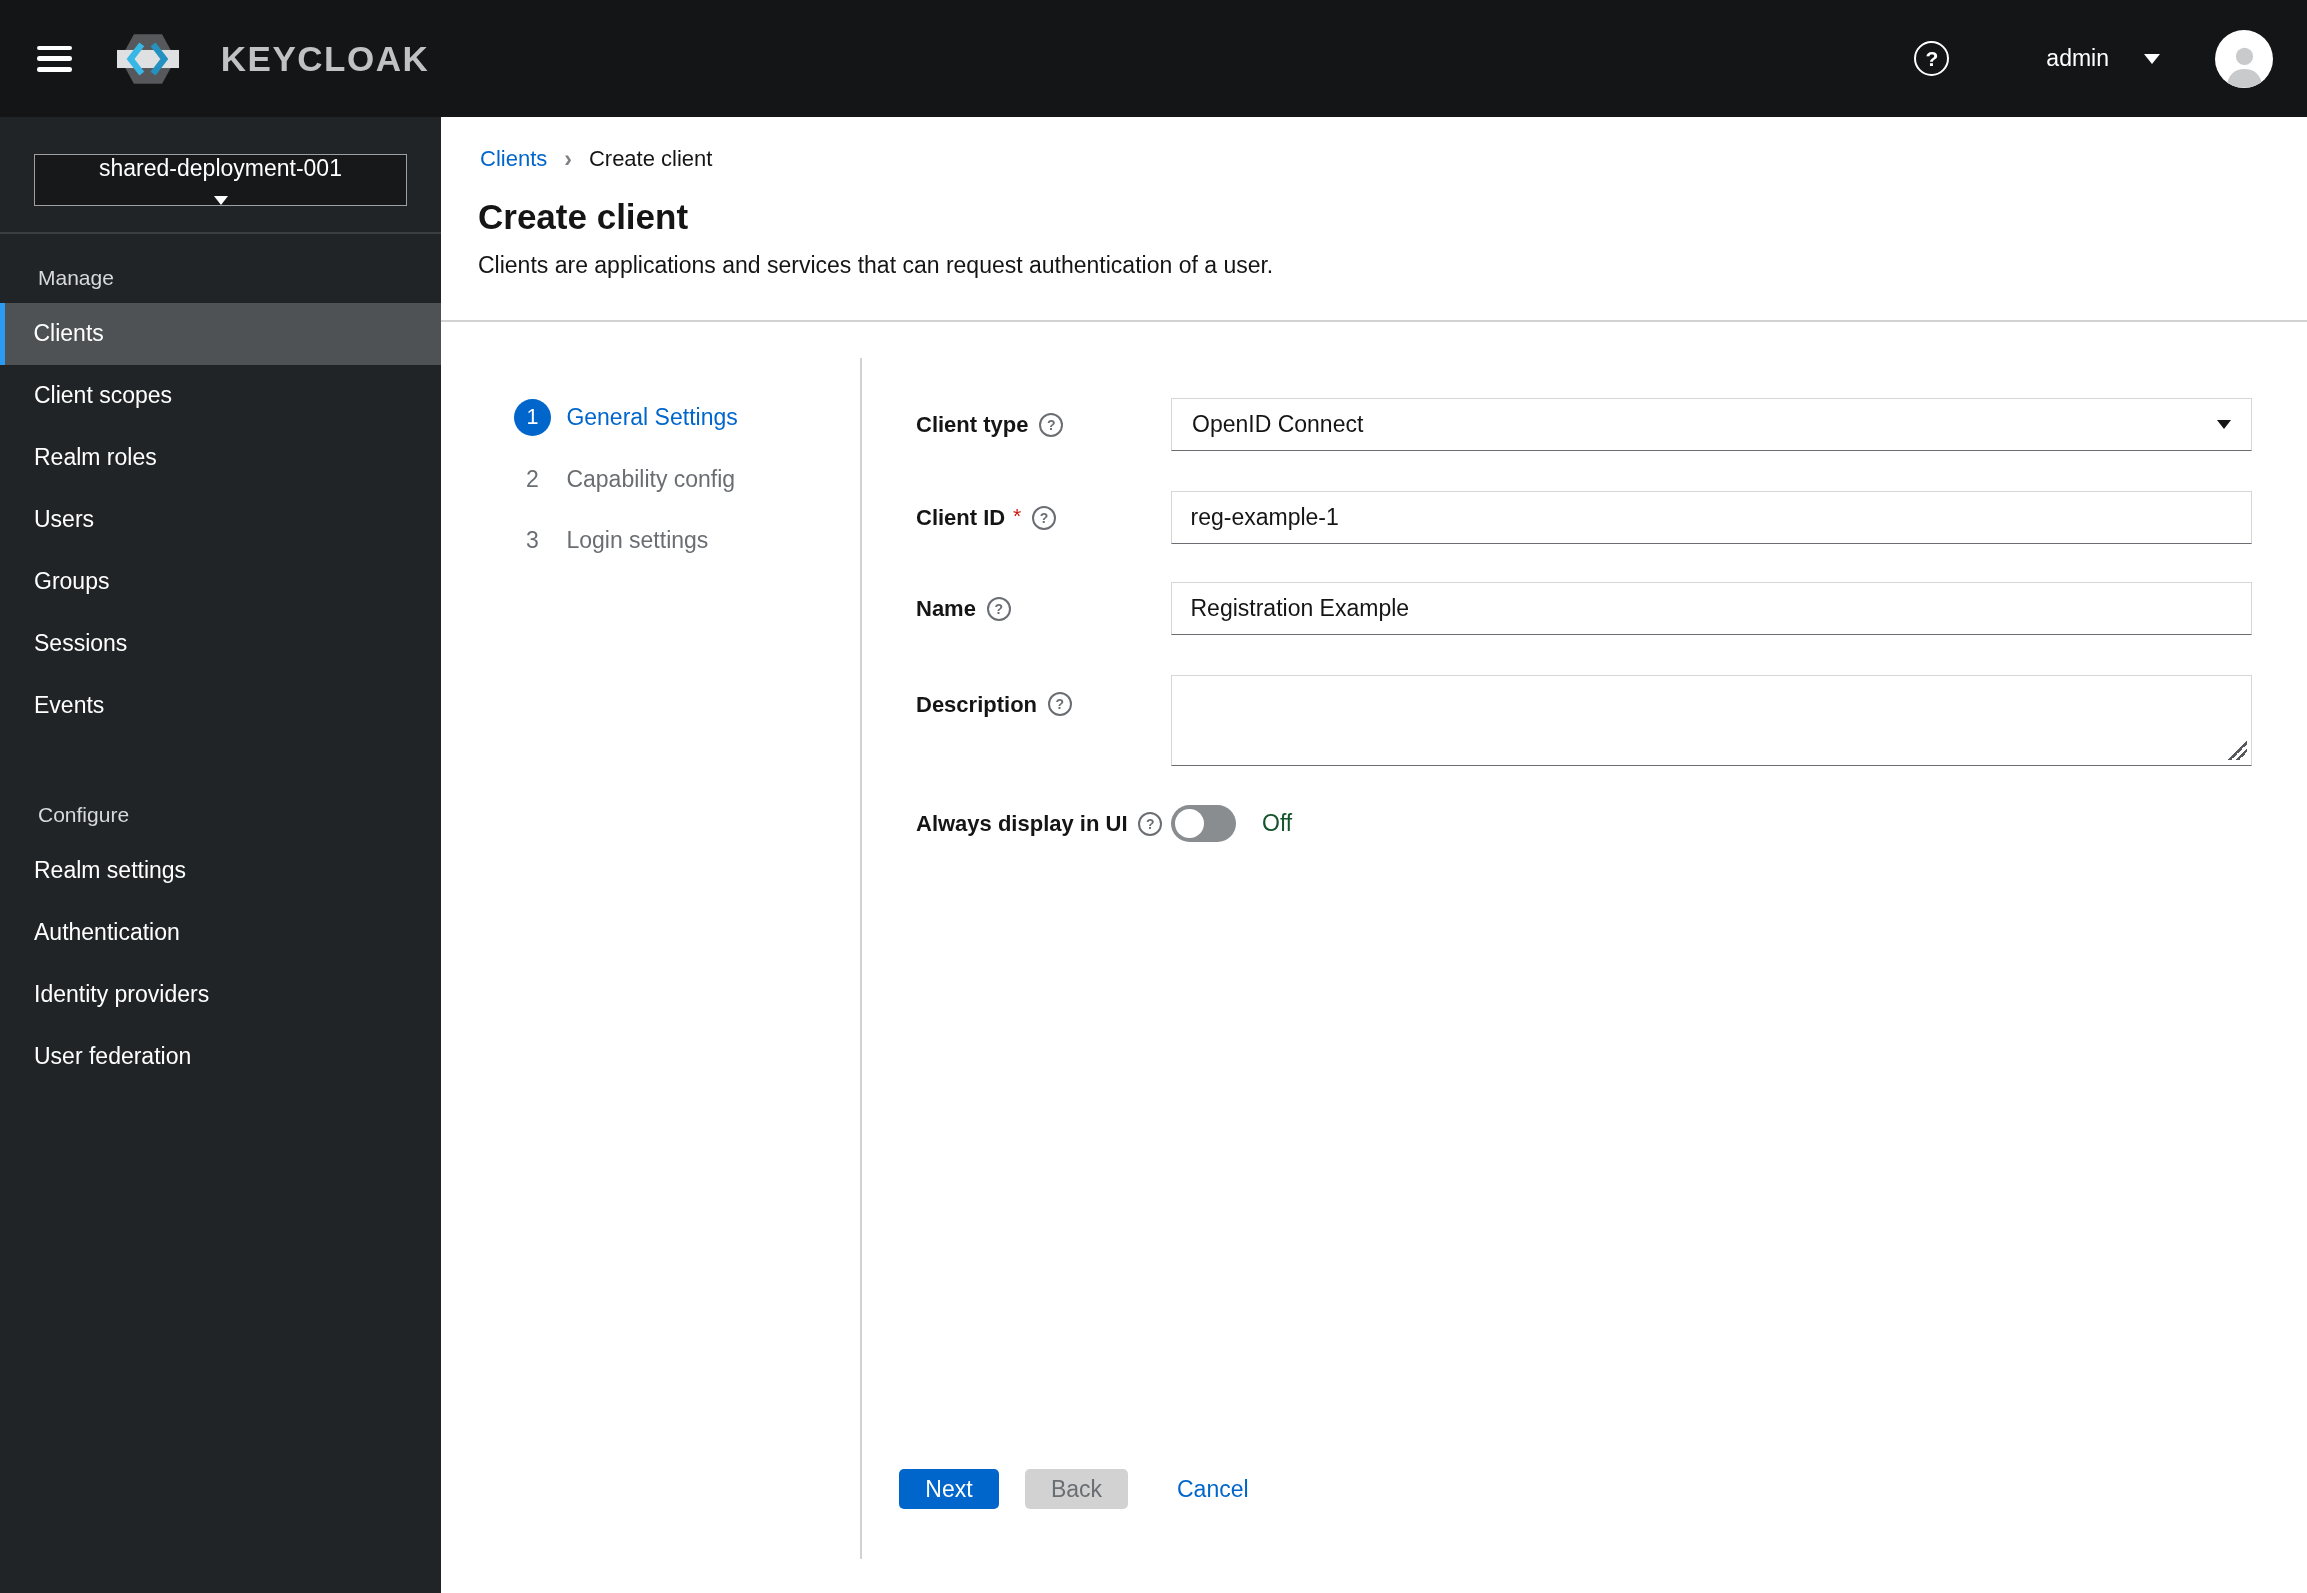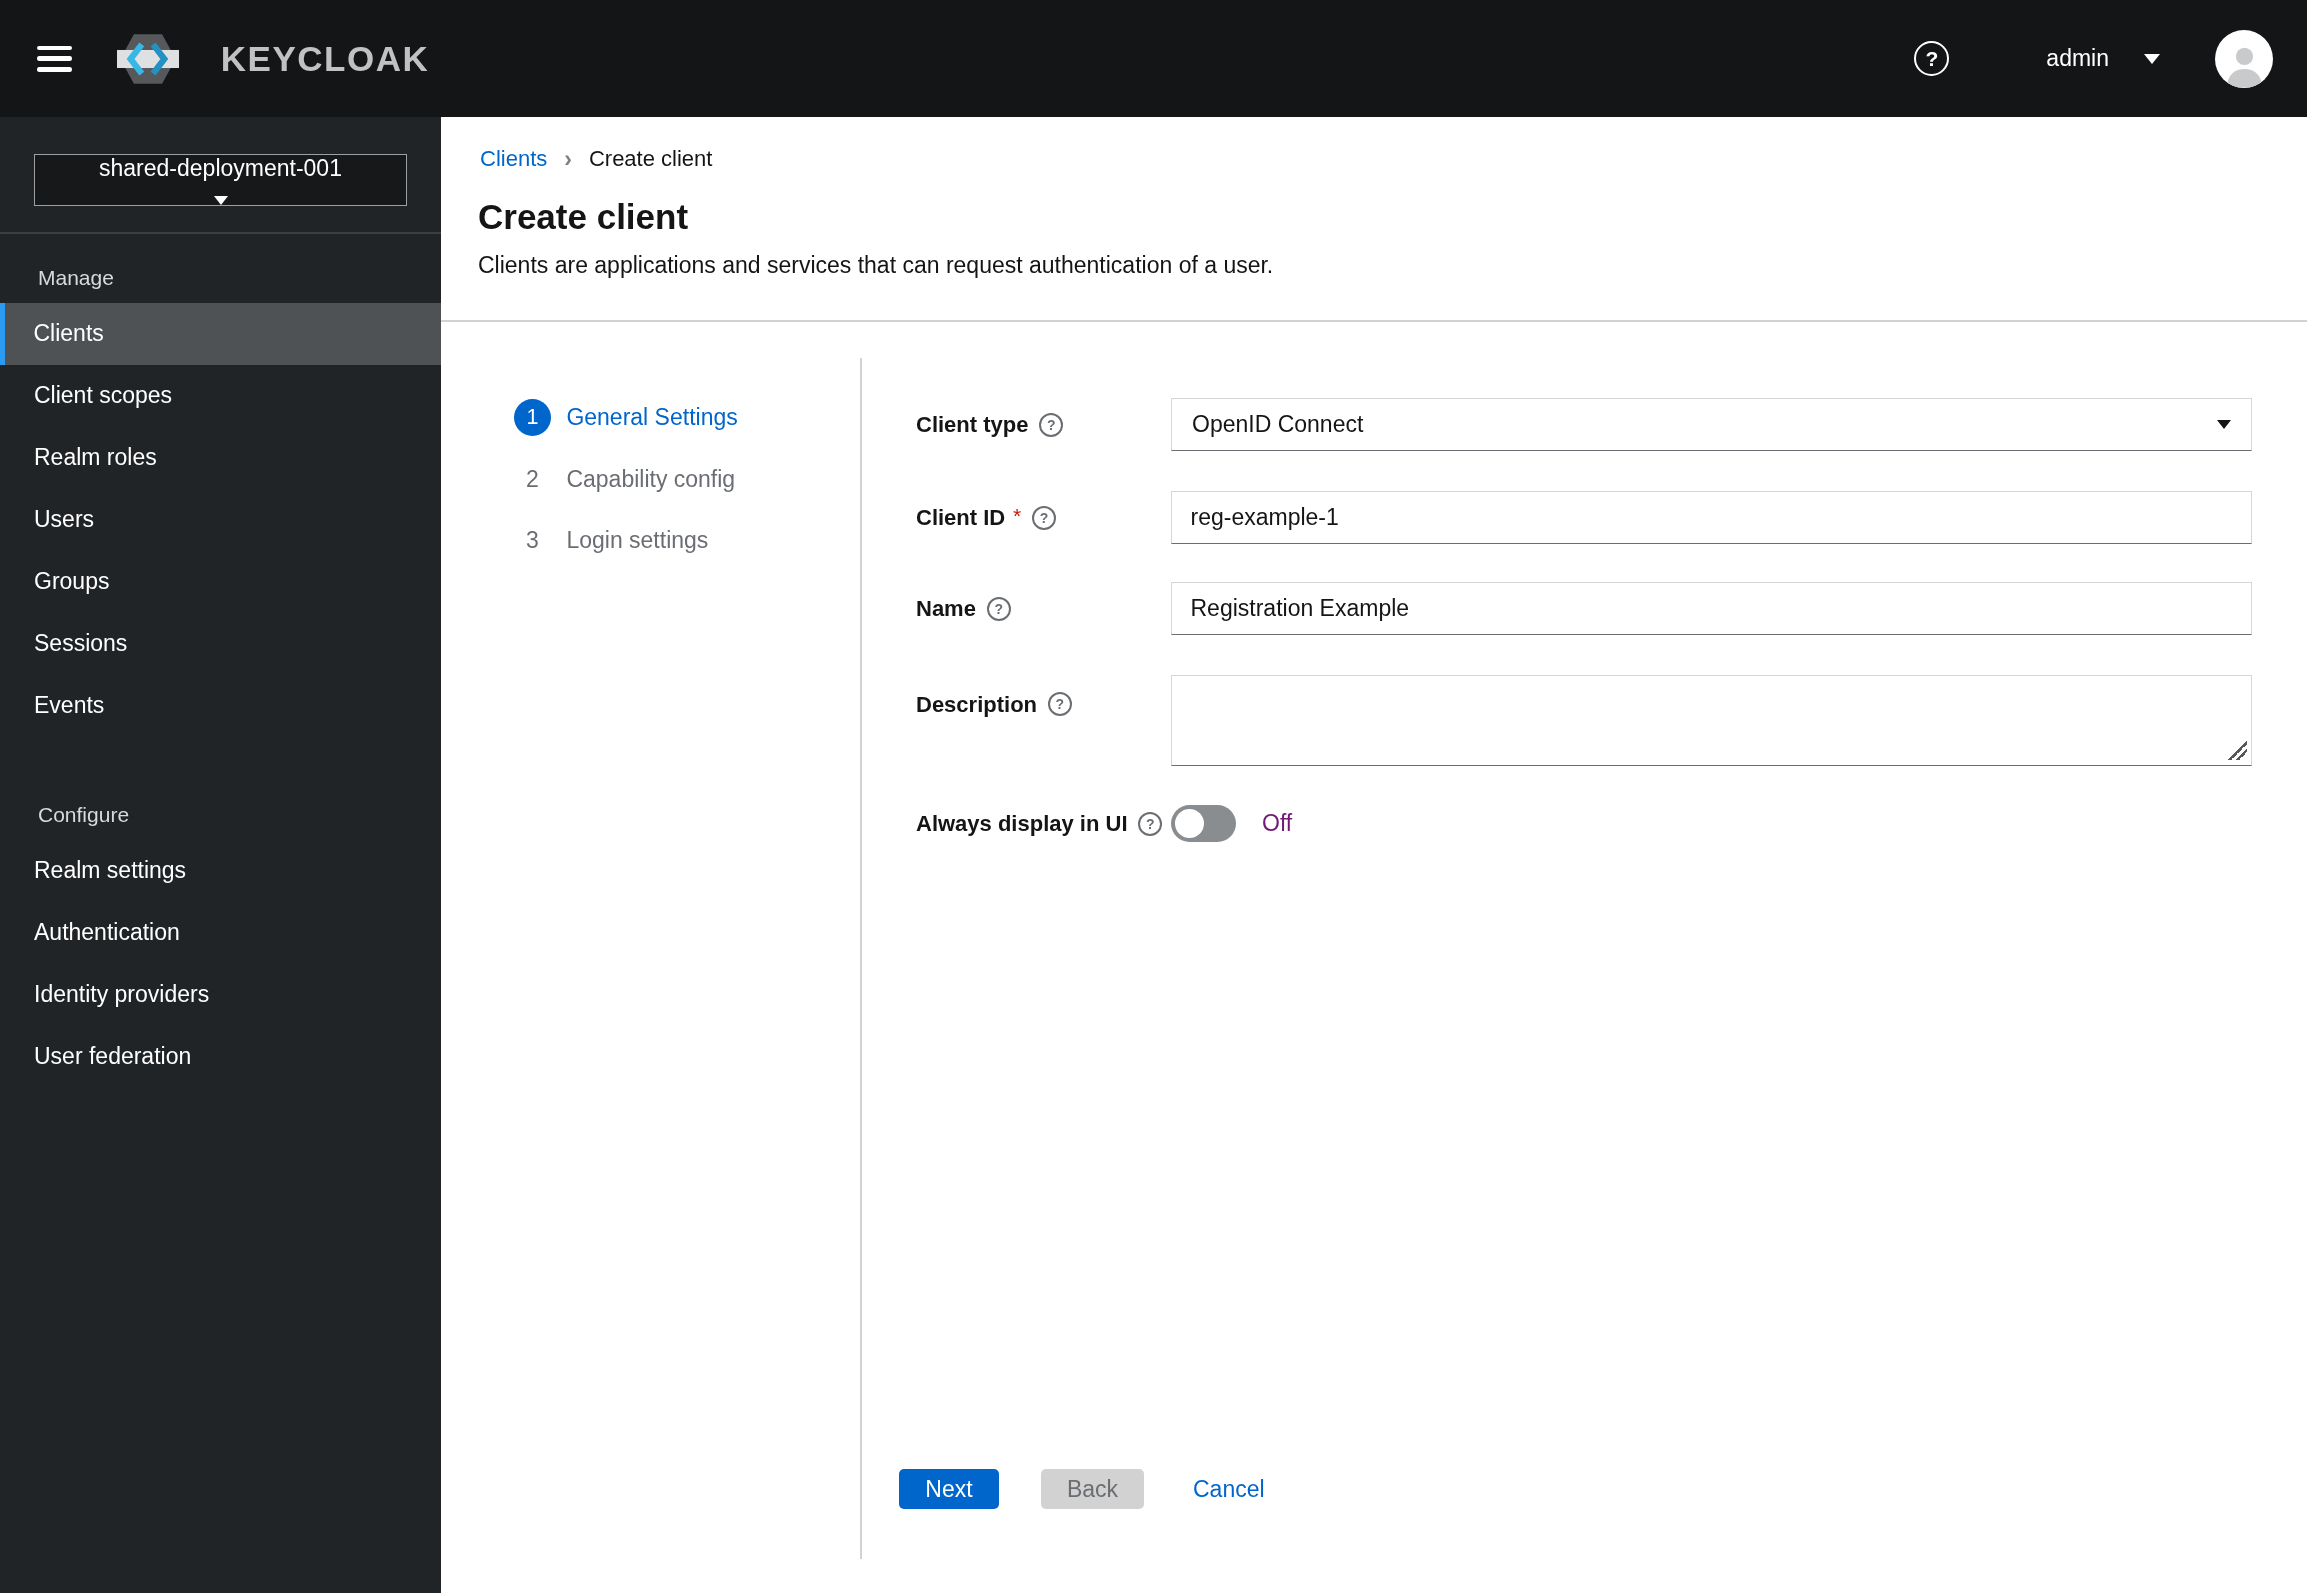--- a/index.html
+++ b/index.html
@@ -83,27 +83,27 @@
   .pf-input{width:100%;height:53px;border:0.8px solid #d6d6d6;border-bottom:1.5px solid #6a6e73;
             padding:0 18.5px;box-sizing:border-box;font-size:23px;color:#151515;font-family:inherit;background:#fff;outline:none;}
   .pf-textarea-wrap{position:relative;width:1081px;height:91px;}
   .pf-textarea{width:100%;height:100%;border:0.8px solid #d6d6d6;border-bottom:1.5px solid #6a6e73;
                box-sizing:border-box;resize:none;font-family:inherit;font-size:23px;padding:9.2px 18.5px;outline:none;}
   .resize-grip{position:absolute;right:4.6px;bottom:6.2px;width:20px;height:20px;pointer-events:none;
                background:linear-gradient(135deg,transparent 52%,#56585c 52%,#56585c 60%,transparent 60%,transparent 72%,#56585c 72%,#56585c 80%,transparent 80%);}
   .r5 .row-control{display:flex;align-items:center;}
   .toggle{width:65px;height:37px;border-radius:18.5px;background:#8a8d90;position:relative;cursor:pointer;flex:none;border:none;}
   .toggle-knob{position:absolute;left:3.8px;top:3.8px;width:29px;height:29px;border-radius:50%;background:#fff;}
-  .toggle-state{font-size:23px;color:#701a75;margin-left:26px;}
+  .toggle-state{font-size:23px;color:#14532d;margin-left:26px;}
 
   
   .actions{position:absolute;left:458px;top:1352px;display:flex;align-items:center;}
   .btn{height:40px;border:none;border-radius:5px;font-size:23px;font-family:inherit;cursor:pointer;}
   .btn-primary{background:#0066cc;color:#fff;width:100px;}
-  .btn-disabled{background:#d2d2d2;color:#6a6e73;width:103px;margin-left:42px;cursor:default;}
+  .btn-disabled{background:#d2d2d2;color:#6a6e73;width:103px;margin-left:26px;cursor:default;}
   .link-cancel{color:#0066cc;font-size:23px;text-decoration:none;margin-left:49px;cursor:pointer;}
 </style>
 </head>
 <body>
 
 <div class="app">
 
   <header class="masthead">
     <button class="hamburger">
       <span class="bar"></span>

